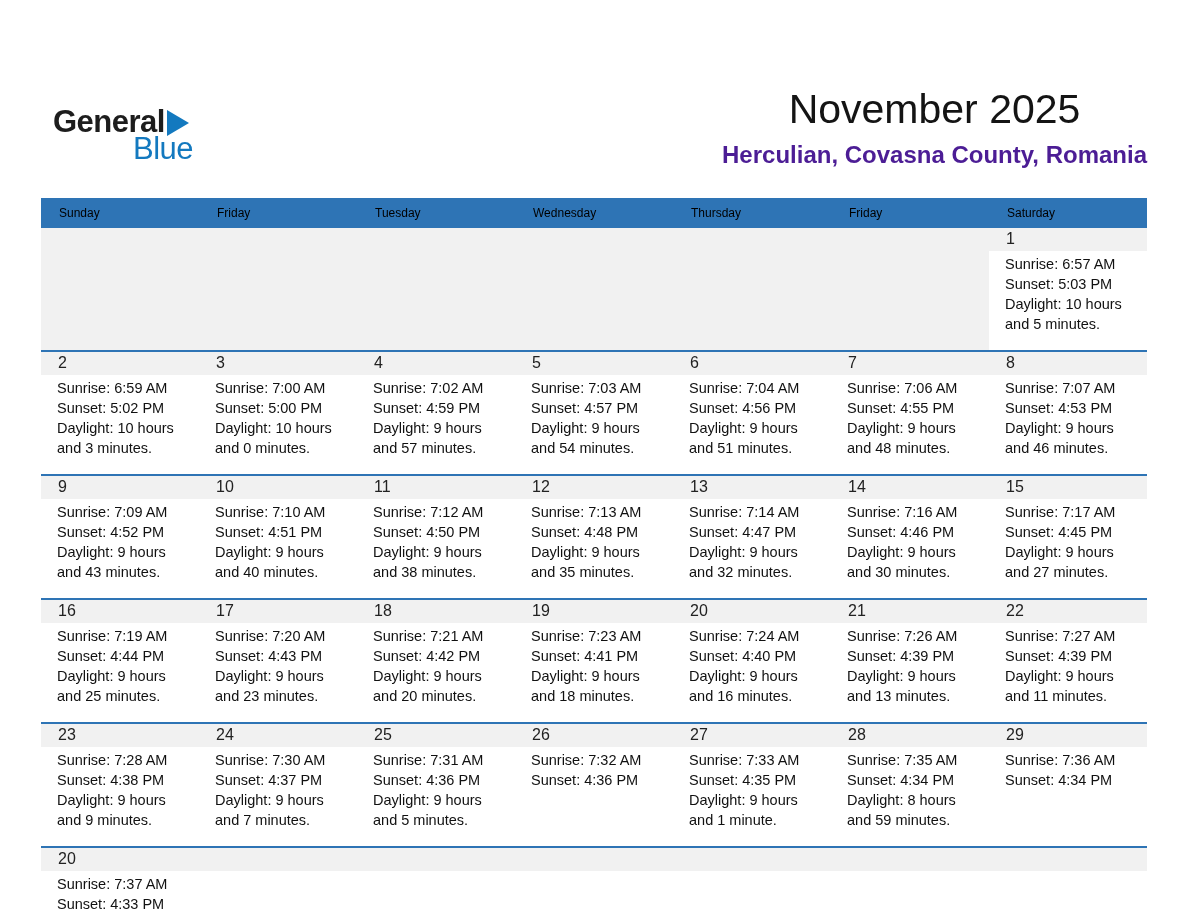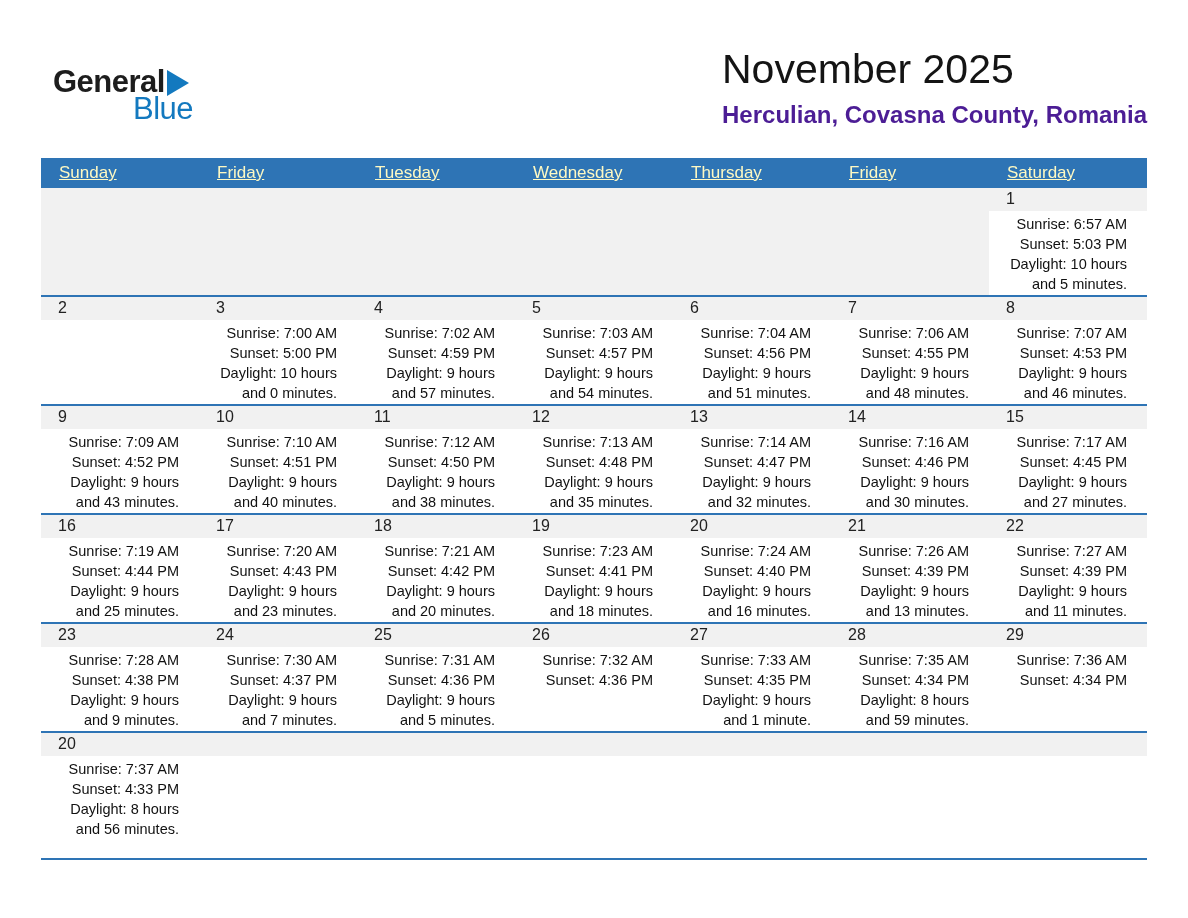--- a/index.html
+++ b/index.html
@@ -3,66 +3,66 @@
 <meta charset="utf-8">
 <style>
   * { box-sizing: border-box; margin: 0; padding: 0; }
   html, body { background: #ffffff; }
   body {
     width: 1188px; height: 918px;
     font-family: "Liberation Sans", sans-serif;
     color: #1a1a1a;
     overflow: hidden;
   }
-  .page { position: relative; width: 1188px; height: 692px; }
+  .page { position: relative; width: 1188px; height: 692px; margin-top: 40px; }
 
   
   .top {
     display: flex; justify-content: space-between; align-items: flex-start;
     padding: 46px 41px 0 53px; height: 158px;
   }
   .logo { padding-top: 20px; line-height: 1; }
   .logo-line1 { display: flex; align-items: center; }
   .logo-general {
     font-size: 31px; font-weight: 600; color: #1d1d1d; letter-spacing: -0.5px;
   }
   .logo-triangle {
     display: inline-block; width: 0; height: 0; margin-left: 2px; margin-top: 2px;
     border-style: solid; border-width: 13px 0 13px 22px;
     border-color: transparent transparent transparent var(--logo-blue, #1379BF);
   }
   .logo-blue {
     font-size: 31px; font-weight: 400; color: var(--logo-blue, #1379BF);
     margin-left: 80px; margin-top: -4px; letter-spacing: -0.5px;
   }
-  .titles { text-align: left; }
+  .titles { text-align: center; }
   .month-title { font-size: 41px; font-weight: 400; color: #141414; line-height: 1.15; }
   .location { font-size: 24px; font-weight: 700; color: #4c1d95; margin-top: 8px; }
 
   
   .calendar { margin: 0 41px; }
   .weekday-row {
     display: flex; background: var(--header-blue, #2E74B5);
     height: 30px; align-items: center;
   }
   .weekday {
-    flex: 1 0 0; color: #fef9c3; font-size: 17px; font-weight: 400;
-    padding-left: 18px; white-space: nowrap; overflow: hidden; text-decoration: underline;
+    flex: 1 0 0; color: #000000; font-size: 12px; font-weight: 400;
+    padding-left: 18px; white-space: nowrap; overflow: hidden;
   }
   .week-row {
     display: flex; border-bottom: 2px solid var(--header-blue, #2E74B5);
     min-height: 109px; background: #ffffff;
   }
   .week-row:last-child { min-height: 127px; }
   .day-cell { flex: 1 0 0; background: #ffffff; }
   .num-strip {
     height: 23px; line-height: 22px; background: var(--strip-gray, #F1F1F1);
     font-size: 16px; color: #222222; padding-left: 17px;
   }
-  .cell-body { padding: 3px 20px 0 16px; text-align: right; }
+  .cell-body { padding: 3px 20px 16px 16px; }
   .sun-line { font-size: 14.5px; line-height: 20px; color: #111111; }
   
   .day-cell.empty { background: #ffffff; }
   
   .week-row:first-child .day-cell.empty { background: var(--strip-gray, #F1F1F1); }
 </style>
 </head>
 <body>
 
 <div class="page">
@@ -116,20 +116,25 @@
             <div class="cell-body">
               <div class="sun-line">Sunrise: 6:57 AM</div>
               <div class="sun-line">Sunset: 5:03 PM</div>
               <div class="sun-line">Daylight: 10 hours and 5 minutes.</div>
             </div>
           </div>
         </div>
         <div class="week-row">
           <div class="day-cell">
             <div class="num-strip"><span class="day-number">2</span></div>
+            <div class="cell-body">
+              <div class="sun-line">Sunrise: 6:59 AM</div>
+              <div class="sun-line">Sunset: 5:02 PM</div>
+              <div class="sun-line">Daylight: 10 hours and 3 minutes.</div>
+            </div>
           </div>
           <div class="day-cell">
             <div class="num-strip"><span class="day-number">3</span></div>
             <div class="cell-body">
               <div class="sun-line">Sunrise: 7:00 AM</div>
               <div class="sun-line">Sunset: 5:00 PM</div>
               <div class="sun-line">Daylight: 10 hours and 0 minutes.</div>
             </div>
           </div>
           <div class="day-cell">

